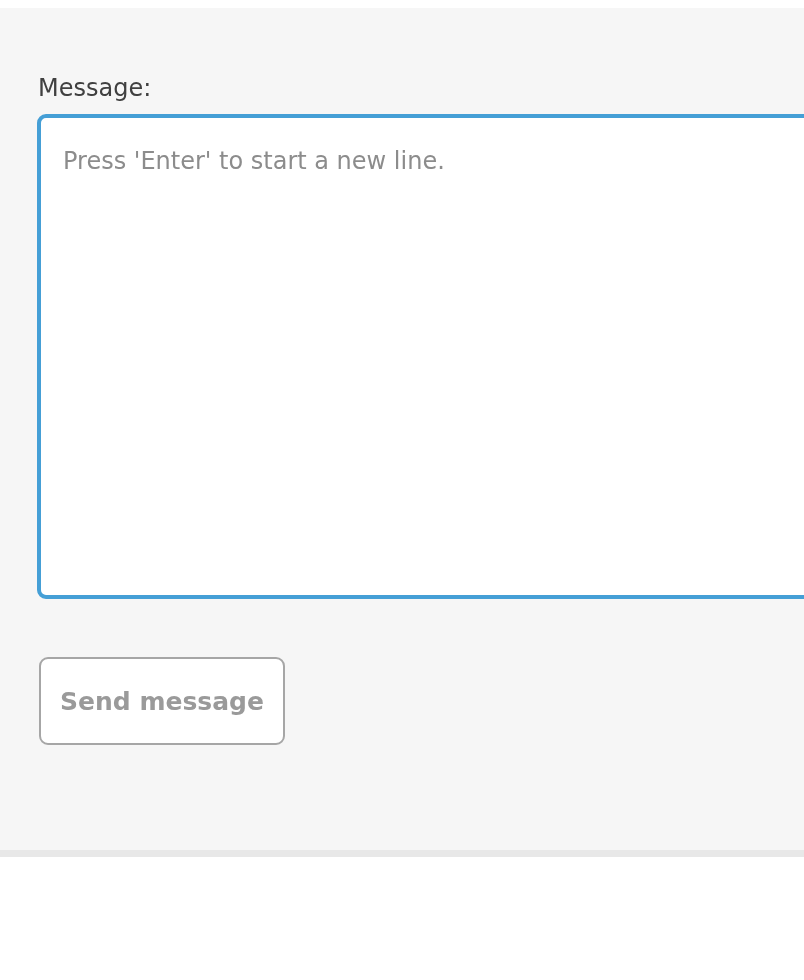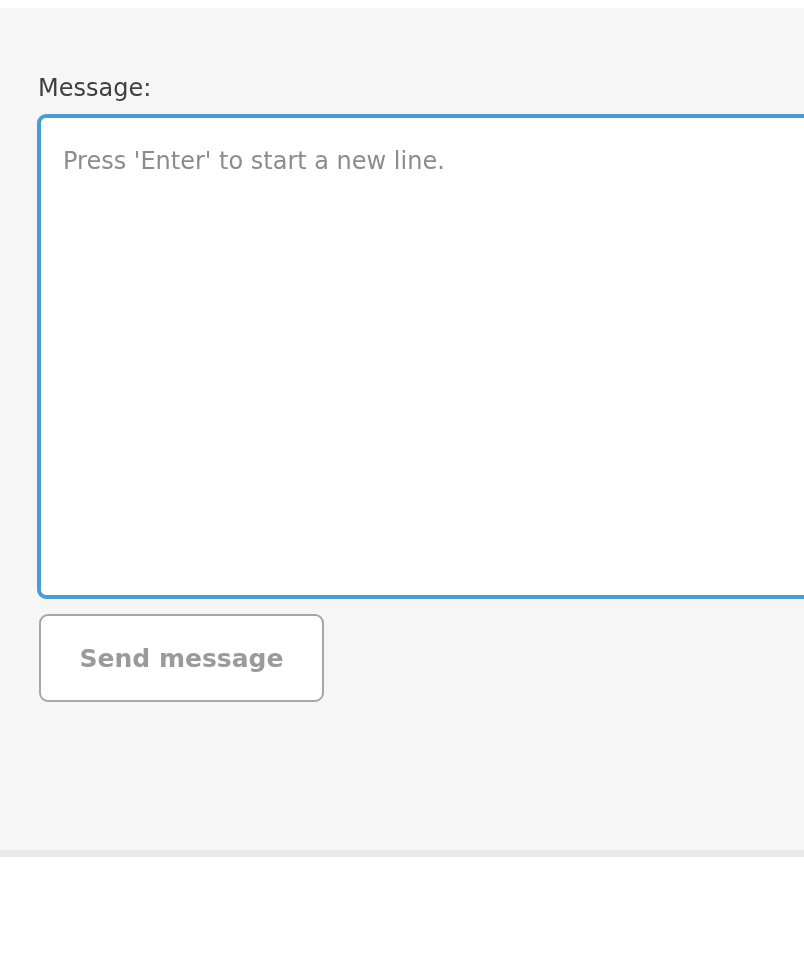--- a/index.html
+++ b/index.html
@@ -71,22 +71,22 @@
     resize:none;
     outline:none;
     display:block;
   }
   .msg-textarea::placeholder{
     color:var(--placeholder);
     opacity:1;
   }
   .send-button{
     position:absolute;
-    left:39px;top:614px;
-    width:285px;height:88px;
+    left:39px;top:657px;
+    width:246px;height:88px;
     background:#ffffff;
     border:2px solid var(--btn-border);
     border-radius:9px;
     font-family:"DejaVu Sans","Liberation Sans",sans-serif;
     font-size:25px;
     font-weight:bold;
     color:var(--btn-text);
     text-align:center;
     cursor:pointer;
   }

